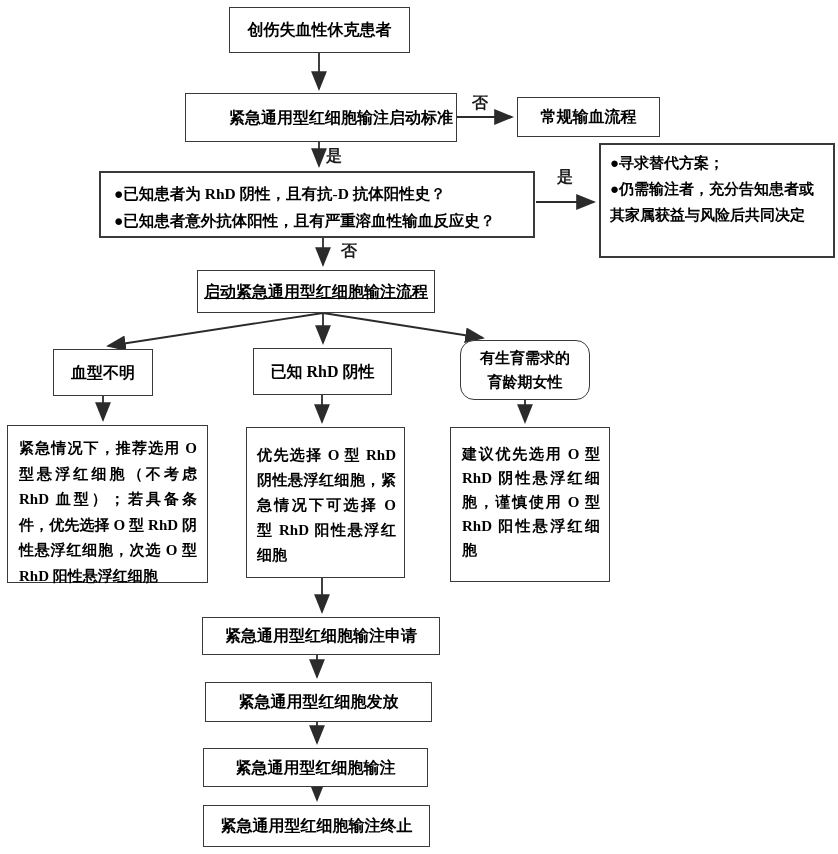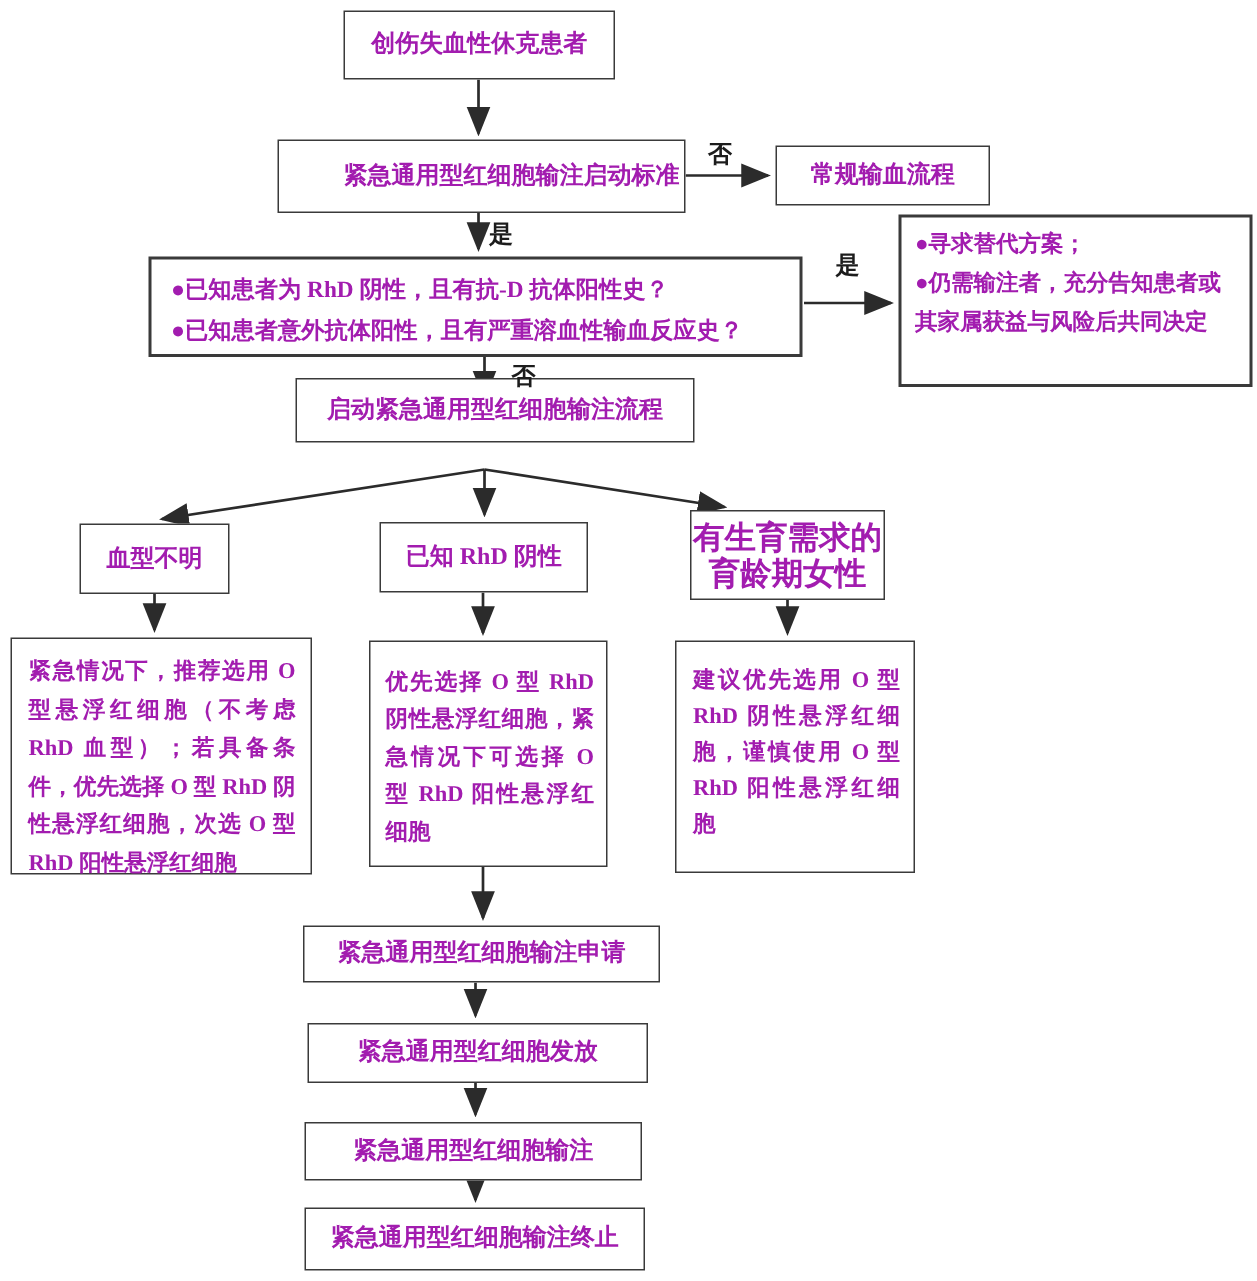--- a/index.html
+++ b/index.html
@@ -19,21 +19,21 @@
     position: absolute;
     left: 0; top: 0;
     width: 838px; height: 854px;
     z-index: 1;
   }
   .node {
     position: absolute;
     box-sizing: border-box;
     border: 1.6px solid #3a3a3a;
     background: #ffffff;
-    color: #a21caf;
+    color: #000000;
     font-weight: 700;
     z-index: 2;
     display: flex;
     align-items: center;
     justify-content: center;
     text-align: center;
     font-size: 16px;
     line-height: 1.45;
   }
   .node.heavy { border-width: 2.5px; }
@@ -96,27 +96,27 @@
   <div class="node heavy left-text" style="left:99px; top:171px; width:436px; height:67px; padding:7px 8px 0 13px; font-size:15.5px; line-height:27px;">
     <div class="bullet-line">●已知患者为 RhD 阴性，且有抗-D 抗体阳性史？</div>
     <div class="bullet-line">●已知患者意外抗体阳性，且有严重溶血性输血反应史？</div>
   </div>
 
   <div class="node heavy left-text" style="left:599px; top:143px; width:236px; height:115px; padding:5px 8px 0 9px; font-size:15px; line-height:26px;">
     <div class="wrap-line">●寻求替代方案；</div>
     <div class="wrap-line">●仍需输注者，充分告知患者或其家属获益与风险后共同决定</div>
   </div>
 
-  <div class="node" style="left:197px; top:252px; width:266px; height:43px;">启动紧急通用型红细胞输注流程</div>
+  <div class="node" style="left:197px; top:270px; width:238px; height:43px;text-decoration:underline;">启动紧急通用型红细胞输注流程</div>
 
   <div class="node" style="left:53px; top:349px; width:100px; height:47px;">血型不明</div>
 
   <div class="node" style="left:253px; top:348px; width:139px; height:47px;">已知 RhD 阴性</div>
 
-  <div class="node" style="left:460px; top:340px; width:130px; height:60px; flex-direction:column; line-height:24px; font-size:21px;">
+  <div class="node" style="left:460px; top:340px; width:130px; height:60px; flex-direction:column; line-height:24px; font-size:15px;border-radius:14px;">
     <div>有生育需求的</div>
     <div>育龄期女性</div>
   </div>
 
   <div class="node justify-text" style="left:7px; top:425px; width:201px; height:158px; padding:10px 10px 0 11px; font-size:15px; line-height:25.5px;">紧急情况下，推荐选用 O 型悬浮红细胞（不考虑 RhD 血型）；若具备条件，优先选择 O 型 RhD 阴性悬浮红细胞，次选 O 型 RhD 阳性悬浮红细胞</div>
 
   <div class="node justify-text" style="left:246px; top:427px; width:159px; height:151px; padding:15px 8px 0 10px; font-size:15px; line-height:25px;">优先选择 O 型 RhD 阴性悬浮红细胞，紧急情况下可选择 O 型 RhD 阳性悬浮红细胞</div>
 
   <div class="node justify-text" style="left:450px; top:427px; width:160px; height:155px; padding:14px 9px 12px 11px; font-size:15px; line-height:24px;">建议优先选用 O 型 RhD 阴性悬浮红细胞，谨慎使用 O 型 RhD 阳性悬浮红细胞</div>
 

